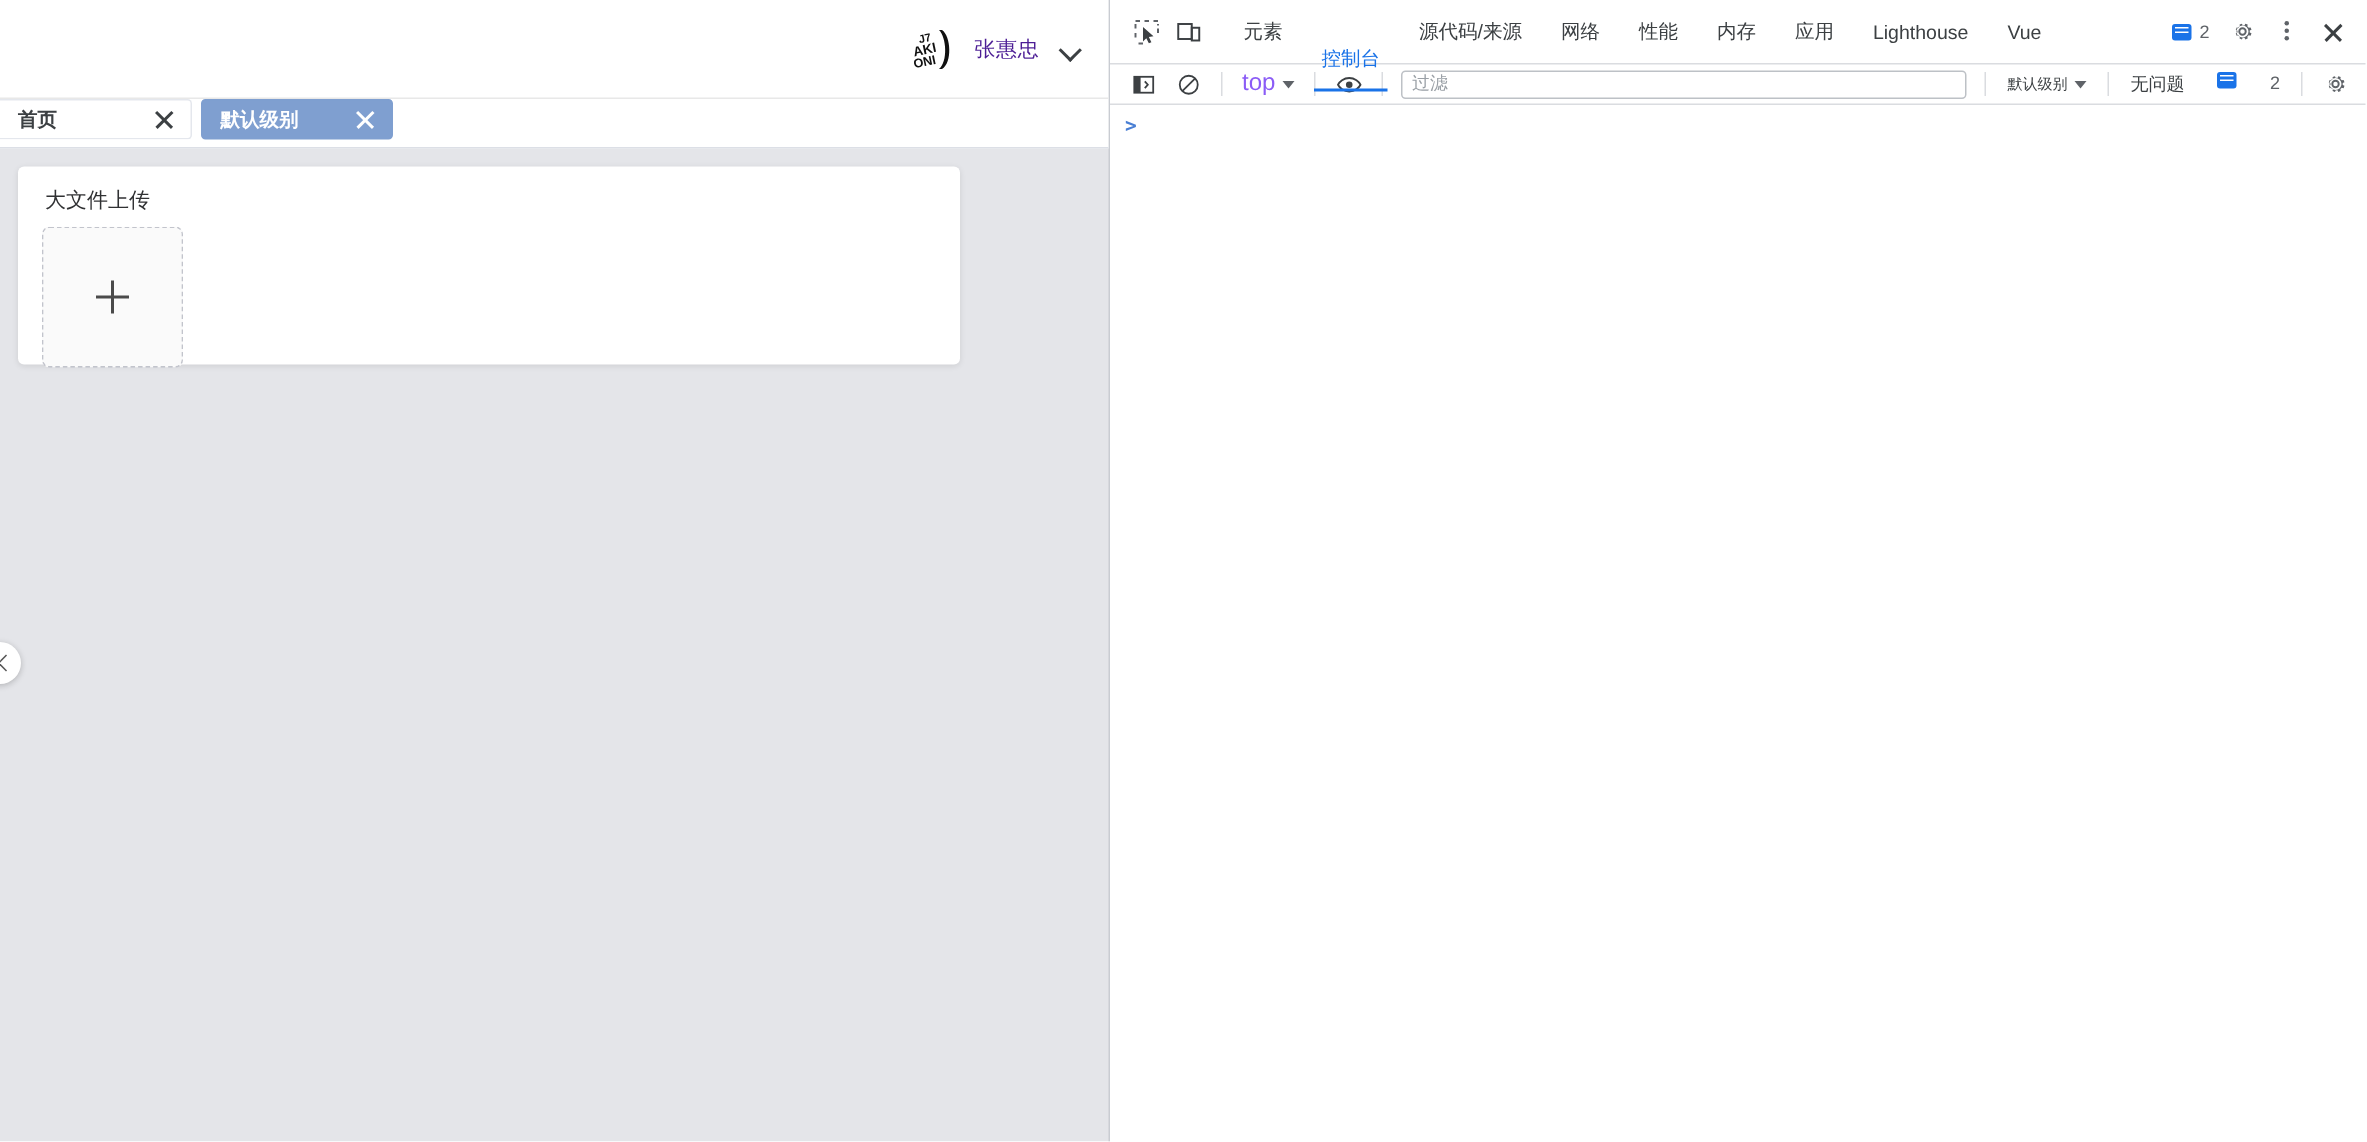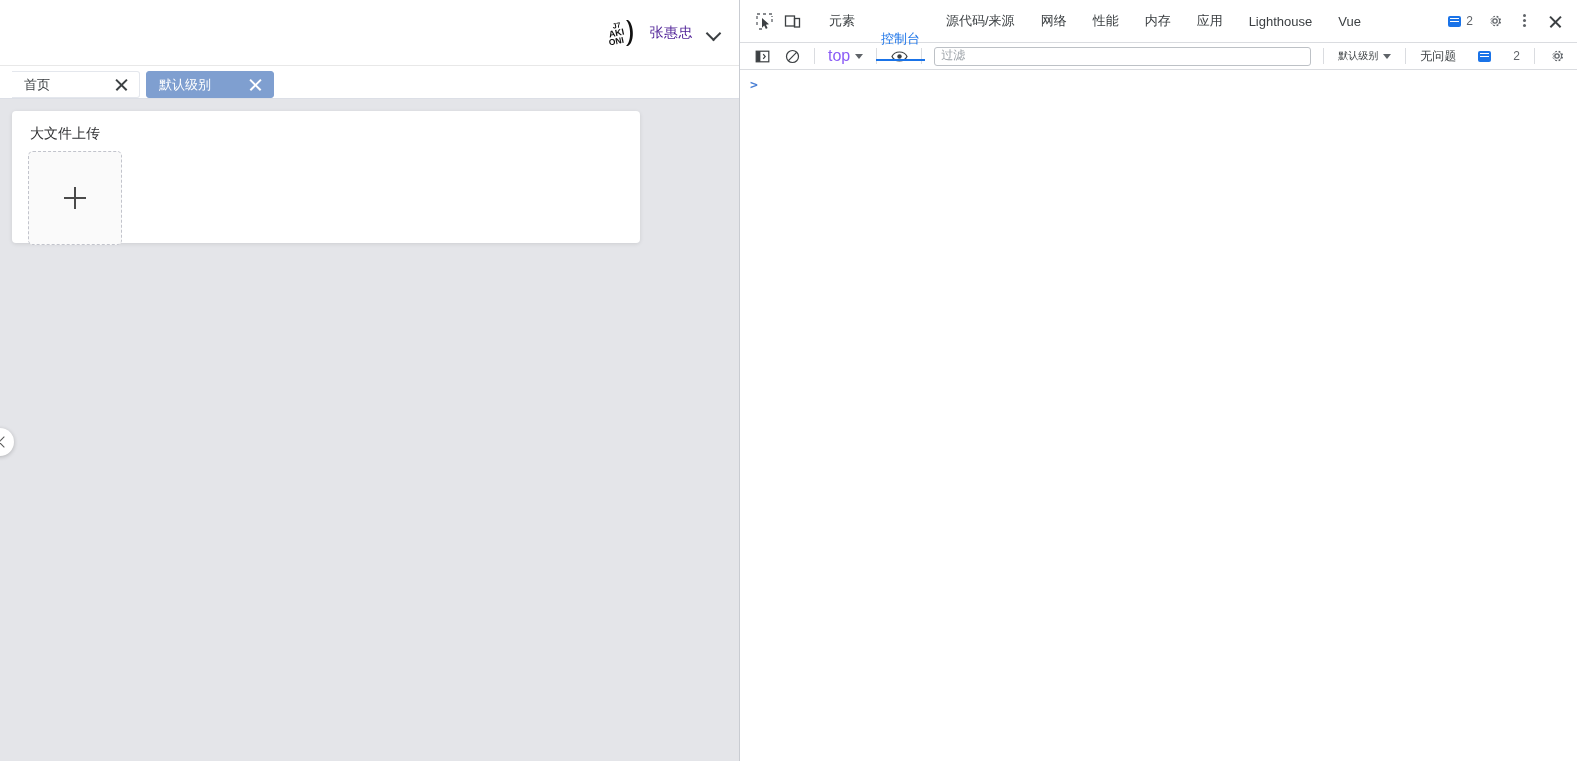--- a/index.html
+++ b/index.html
@@ -48,22 +48,23 @@
     width: 9px; height: 9px;
     border-right: 2px solid #3c4043; border-bottom: 2px solid #3c4043;
     transform: rotate(45deg);
   }
 
   
   .tab-strip {
     height: 33px; flex: 0 0 33px;
     background: #ffffff;
     border-bottom: 1px solid #dcdfe6;
-    display: flex; align-items: flex-end;
-    padding-left: 12px;
+    display: flex; 
+    padding-left: 0px;
+    font-weight: bold;
   }
   .tab {
     height: 27px; min-width: 128px;
     display: flex; align-items: center; justify-content: space-between;
     font-size: 13px;
     padding: 0 10px 0 12px;
     margin-right: 6px;
     cursor: pointer;
     border-radius: 3px;
     position: relative;
@@ -213,21 +214,21 @@
     font-size: 12px; padding: 0 6px; color: #3c4043;
     background: #fff; outline: none; margin: 0 4px;
     font-family: Liberation Mono, monospace;
   }
   .filter-input::placeholder { color: #9aa0a6; }
   .level-select {
     display: flex; align-items: center; gap: 5px;
     font-size: 10px; padding: 2px 6px; cursor: pointer; border-radius: 2px;
     white-space: nowrap;
   }
-  .issues { display: flex; align-items: center; gap: 22px; padding: 0 6px; cursor: pointer; white-space: nowrap; }
+  .issues { display: flex; gap: 22px; padding: 0 6px; cursor: pointer; white-space: nowrap; }
 
   
   .dt-console-body { flex: 1 1 auto; background: #ffffff; padding-top: 4px; }
   .prompt-row { height: 20px; display: flex; align-items: center; padding-left: 10px; cursor: text; }
   .prompt-chev {
     color: #4a7fd4; font-size: 13px; font-weight: bold; line-height: 1;
     font-family: "DejaVu Sans Mono", monospace;
   }
 </style>
 </head>

